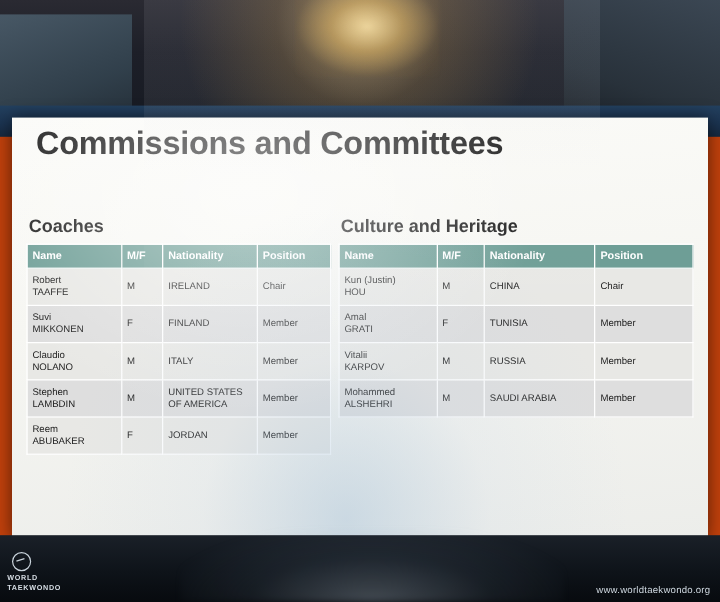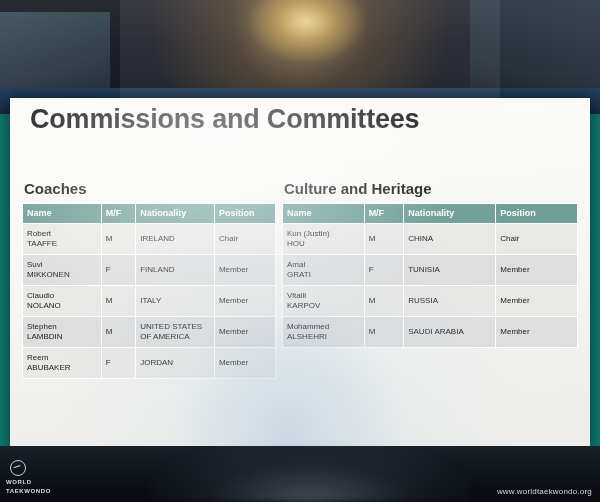--- a/index.html
+++ b/index.html
@@ -11,21 +11,21 @@
     width: 600px;
     height: 502px;
     overflow: hidden;
     font-family: "Liberation Sans", sans-serif;
   }
   #stage {
     position: relative;
     width: 600px;
     height: 502px;
     overflow: hidden;
-    background: #0f766e;
+    background: #c2410c;
   }
   
   .bg-top {
     position: absolute;
     left: 0; top: 0; width: 600px; height: 108px;
     background:
       radial-gradient(circle at 300px 18px, rgba(255,214,140,0.55) 0px, rgba(190,140,60,0.25) 70px, rgba(30,30,40,0.0) 150px),
       linear-gradient(180deg, #2a2a32 0%, #1d1f28 40%, #161a22 100%);
   }
   .bg-chandelier {

